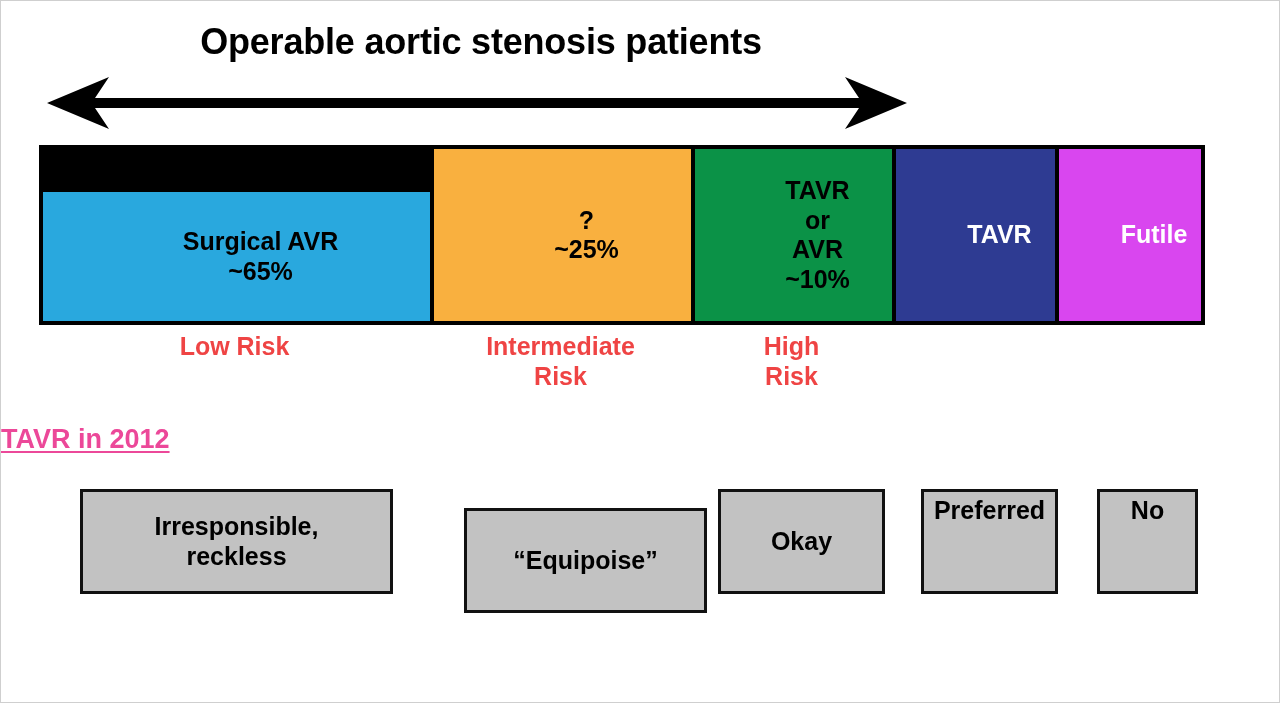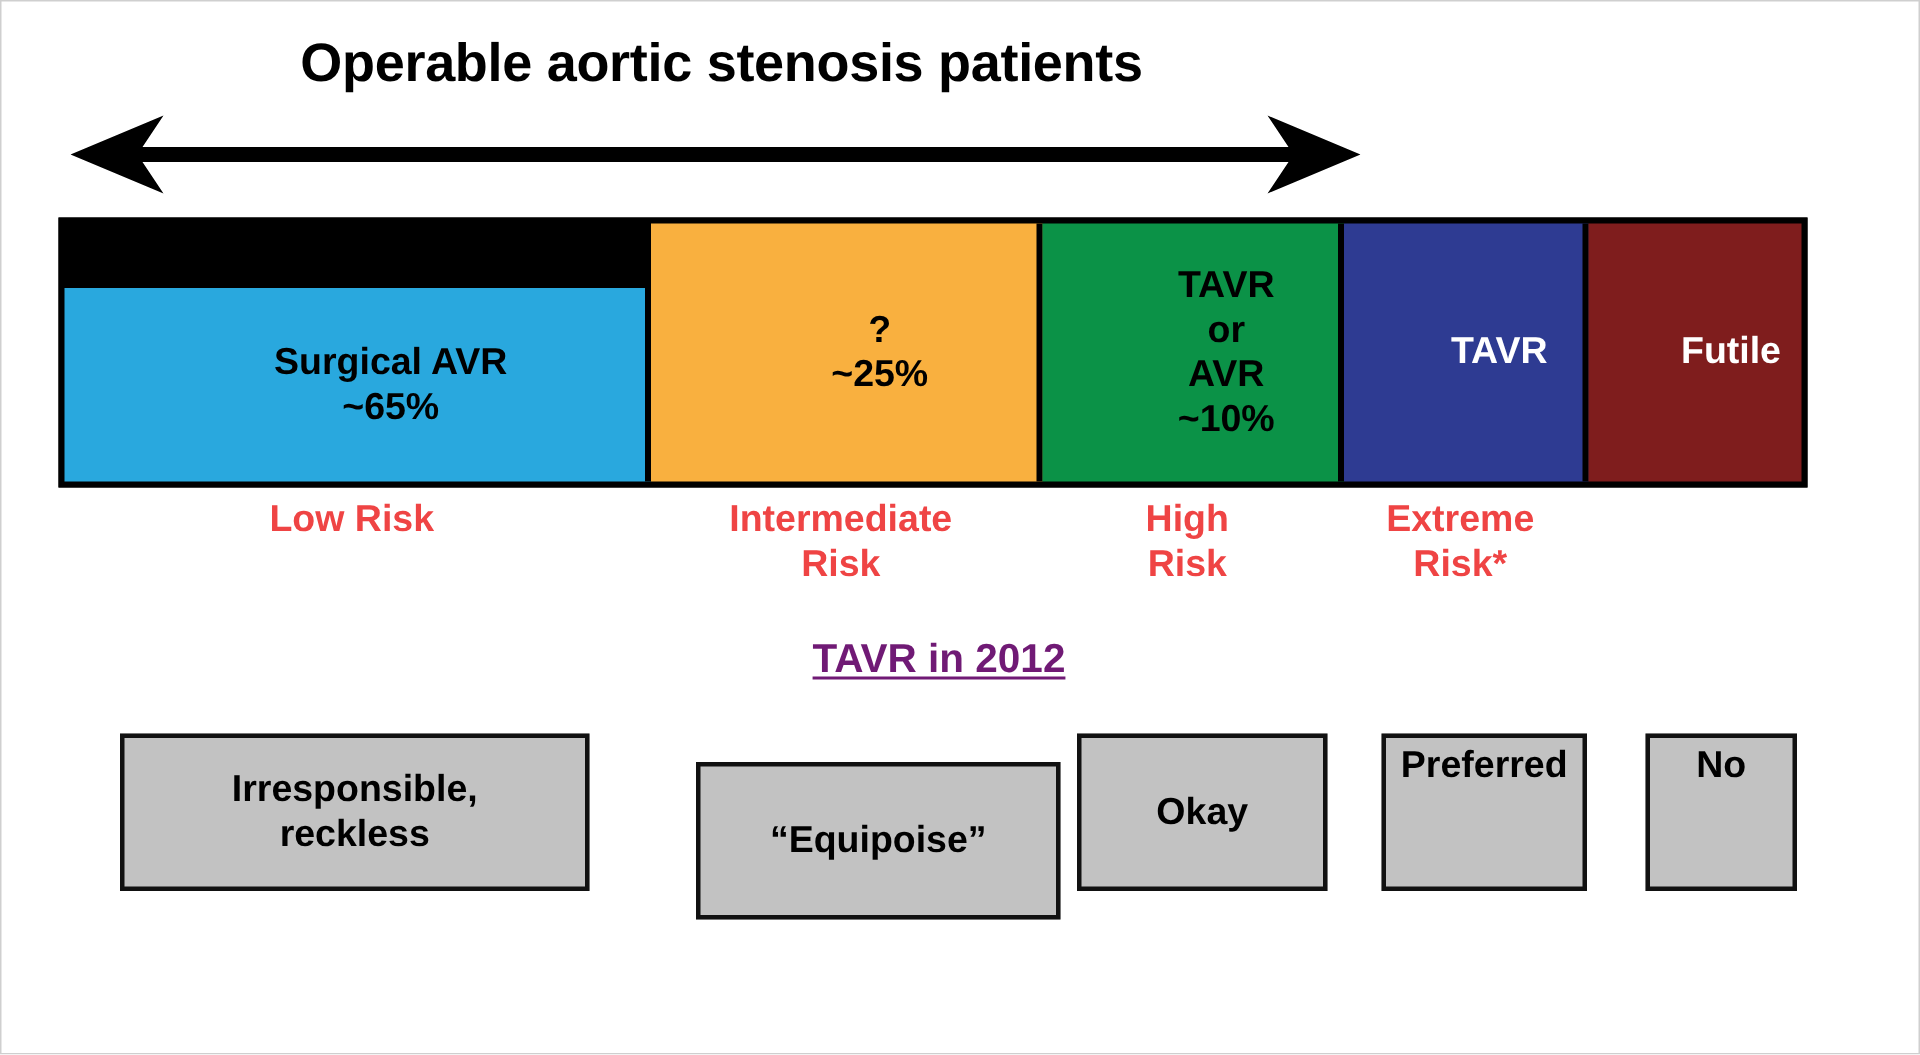--- a/index.html
+++ b/index.html
@@ -67,21 +67,21 @@
     font-weight: bold;
     line-height: 1.18;
     color: #000000;
     padding-left: 48px;
   }
   .seg:last-child { border-right: none; }
   .seg-low  { flex: 0 0 391px; background: #29a8de; margin-top: 43px; }
   .seg-int  { flex: 0 0 261px; background: #f9b03f; }
   .seg-high { flex: 0 0 201px; background: #0b9247; }
   .seg-ext  { flex: 0 0 163px; background: #2e3b92; color: #ffffff; }
-  .seg-sick { flex: 1 1 auto;  background: #7f1d1d; color: #ffffff; }
+  .seg-sick { flex: 1 1 auto;  background: #d946ef; color: #ffffff; }
   .seg-text { white-space: pre-line; display: block; }
 
   
   .risk-labels {
     position: absolute;
     left: 38px;
     top: 328px;
     width: 1166px;
     height: 70px;
     display: flex;
@@ -98,27 +98,26 @@
   }
   .rl-low  { flex: 0 0 391px; }
   .rl-int  { flex: 0 0 261px; }
   .rl-high { flex: 0 0 201px; }
   .rl-ext  { flex: 0 0 163px; }
   .rl-sick { flex: 1 1 auto;  }
 
   
   .section-heading {
     position: absolute;
-    left: 12px;
+    left: 0;
     top: 423px;
     width: 1226px;
-    text-align: center;
     font-size: 27px;
     font-weight: bold;
-    color: #701a75;
+    color: #ec4899;
     text-decoration: underline;
     text-underline-offset: 3px;
   }
 
   
   .verdict {
     position: absolute;
     background: #c2c2c2;
     border: 3px solid #111111;
     box-sizing: border-box;
@@ -185,22 +184,20 @@
       <span class="seg-text">Futile</span>
     </div>
   </div>
 
   <div class="risk-labels">
     <span class="risk-label rl-low">Low Risk</span>
     <span class="risk-label rl-int">Intermediate
 Risk</span>
     <span class="risk-label rl-high">High
 Risk</span>
-    <span class="risk-label rl-ext">Extreme
-Risk*</span>
   </div>
 
   <div class="section-heading">TAVR in 2012</div>
 
   <div class="verdict v1 v-center">Irresponsible,
 reckless</div>
   <div class="verdict v2 v-center">“Equipoise”</div>
   <div class="verdict v4 v-top">Preferred</div>
   <div class="verdict v3 v-center">Okay</div>
   <div class="verdict v5 v-top">No</div>

